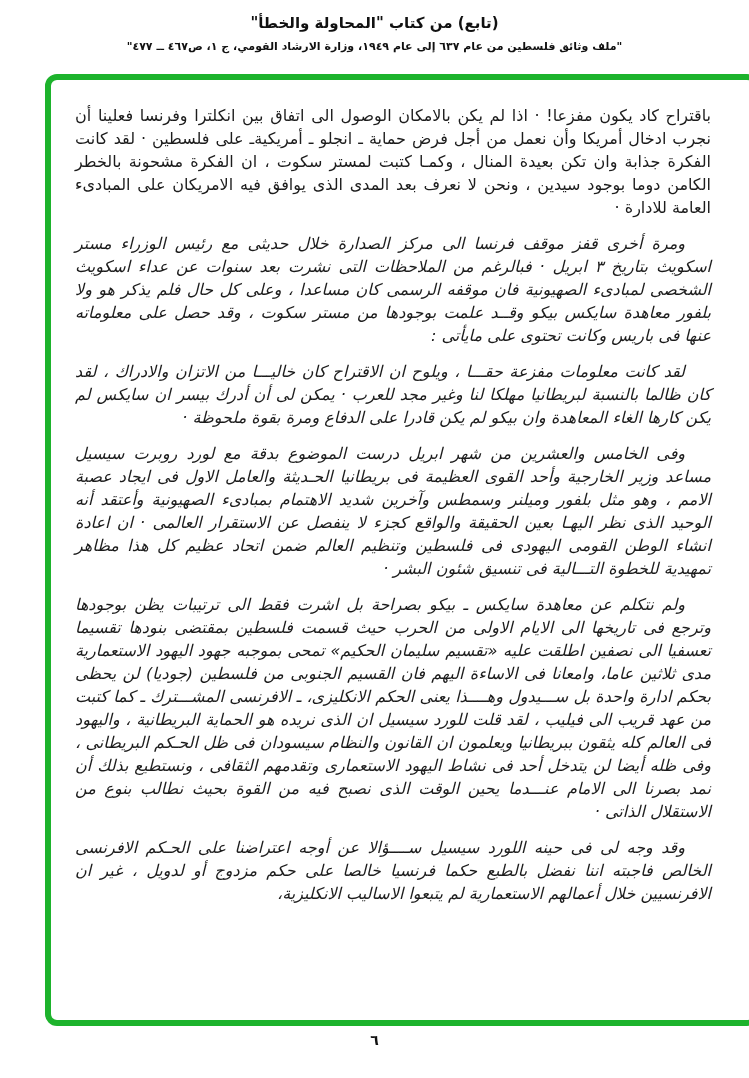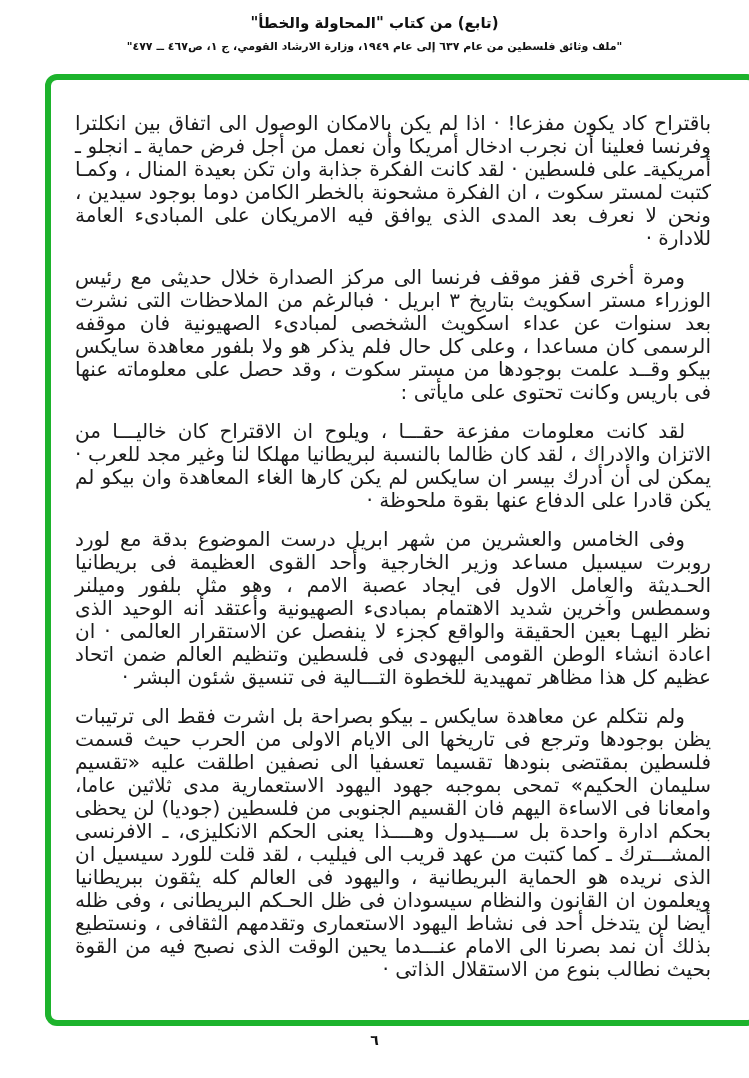--- a/index.html
+++ b/index.html
@@ -39,29 +39,30 @@
     top: 74px;
     width: 636px;
     height: 924px;
     border: 6px solid #1db32c;
     border-radius: 12px;
     padding: 16px 42px 0 24px;
     box-sizing: content-box;
     background: #ffffff;
   }
   .frame p {
-    margin: 16px 0 13px 0;
-    font-size: 20px;
+    margin: 8px 0 13px 0;
+    font-size: 16px;
     line-height: 23px;
     text-align: justify;
     text-justify: inter-word;
     color: #1c1c1c;
   }
   .frame p.indent {
     text-indent: 26px;
+    font-style: italic;
   }
   .page-number {
     position: absolute;
     top: 1032px;
     left: 0;
     width: 749px;
     text-align: center;
     font-size: 14px;
     font-weight: bold;
     color: #111;
@@ -73,20 +74,21 @@
 <div class="page">
 
   <div class="header">
     <div class="title">(تابع) من كتاب "المحاولة والخطأ"</div>
     <div class="subtitle">"ملف وثائق فلسطين من عام ٦٣٧ إلى عام ١٩٤٩، وزارة الارشاد القومي، ج ١، ص٤٦٧ ــ ٤٧٧"</div>
   </div>
 
   <div class="frame">
     <p>باقتراح كاد يكون مفزعا! · اذا لم يكن بالامكان الوصول الى اتفاق بين انكلترا وفرنسا فعلينا أن نجرب ادخال أمريكا وأن نعمل من أجل فرض حماية ـ انجلو ـ أمريكيةـ على فلسطين · لقد كانت الفكرة جذابة وان تكن بعيدة المنال ، وكمـا كتبت لمستر سكوت ، ان الفكرة مشحونة بالخطر الكامن دوما بوجود سيدين ، ونحن لا نعرف بعد المدى الذى يوافق فيه الامريكان على المبادىء العامة للادارة ·</p>
     <p class="indent">ومرة أخرى قفز موقف فرنسا الى مركز الصدارة خلال حديثى مع رئيس الوزراء مستر اسكويث بتاريخ ٣ ابريل · فبالرغم من الملاحظات التى نشرت بعد سنوات عن عداء اسكويث الشخصى لمبادىء الصهيونية فان موقفه الرسمى كان مساعدا ، وعلى كل حال فلم يذكر هو ولا بلفور معاهدة سايكس بيكو وقــد علمت بوجودها من مستر سكوت ، وقد حصل على معلوماته عنها فى باريس وكانت تحتوى على مايأتى :</p>
-    <p class="indent">لقد كانت معلومات مفزعة حقـــا ، ويلوح ان الاقتراح كان خاليـــا من الاتزان والادراك ، لقد كان ظالما بالنسبة لبريطانيا مهلكا لنا وغير مجد للعرب · يمكن لى أن أدرك بيسر ان سايكس لم يكن كارها الغاء المعاهدة وان بيكو لم يكن قادرا على الدفاع عنها بقوة ملحوظة ·</p>
+    <p class="indent">لقد كانت معلومات مفزعة حقـــا ، ويلوح ان الاقتراح كان خاليـــا من الاتزان والادراك ، لقد كان ظالما بالنسبة لبريطانيا مهلكا لنا وغير مجد للعرب · يمكن لى أن أدرك بيسر ان سايكس لم يكن كارها الغاء المعاهدة وان بيكو لم يكن قادرا على الدفاع ومرة بقوة ملحوظة ·</p>
     <p class="indent">وفى الخامس والعشرين من شهر ابريل درست الموضوع بدقة مع لورد روبرت سيسيل مساعد وزير الخارجية وأحد القوى العظيمة فى بريطانيا الحـديثة والعامل الاول فى ايجاد عصبة الامم ، وهو مثل بلفور وميلنر وسمطس وآخرين شديد الاهتمام بمبادىء الصهيونية وأعتقد أنه الوحيد الذى نظر اليهـا بعين الحقيقة والواقع كجزء لا ينفصل عن الاستقرار العالمى · ان اعادة انشاء الوطن القومى اليهودى فى فلسطين وتنظيم العالم ضمن اتحاد عظيم كل هذا مظاهر تمهيدية للخطوة التـــالية فى تنسيق شئون البشر ·</p>
     <p class="indent">ولم نتكلم عن معاهدة سايكس ـ بيكو بصراحة بل اشرت فقط الى ترتيبات يظن بوجودها وترجع فى تاريخها الى الايام الاولى من الحرب حيث قسمت فلسطين بمقتضى بنودها تقسيما تعسفيا الى نصفين اطلقت عليه «تقسيم سليمان الحكيم» تمحى بموجبه جهود اليهود الاستعمارية مدى ثلاثين عاما، وامعانا فى الاساءة اليهم فان القسيم الجنوبى من فلسطين (جوديا) لن يحظى بحكم ادارة واحدة بل ســـيدول وهــــذا يعنى الحكم الانكليزى، ـ الافرنسى المشـــترك ـ كما كتبت من عهد قريب الى فيليب ، لقد قلت للورد سيسيل ان الذى نريده هو الحماية البريطانية ، واليهود فى العالم كله يثقون ببريطانيا ويعلمون ان القانون والنظام سيسودان فى ظل الحـكم البريطانى ، وفى ظله أيضا لن يتدخل أحد فى نشاط اليهود الاستعمارى وتقدمهم الثقافى ، ونستطيع بذلك أن نمد بصرنا الى الامام عنـــدما يحين الوقت الذى نصبح فيه من القوة بحيث نطالب بنوع من الاستقلال الذاتى ·</p>
+    <p class="indent">وقد وجه لى فى حينه اللورد سيسيل ســــؤالا عن أوجه اعتراضنا على الحـكم الافرنسى الخالص فاجبته اننا نفضل بالطبع حكما فرنسيا خالصا على حكم مزدوج أو لدويل ، غير ان الافرنسيين خلال أعمالهم الاستعمارية لم يتبعوا الاساليب الانكليزية،</p>
   </div>
 
   <div class="page-number">٦</div>
 
 </div>
 
 </body></html>

